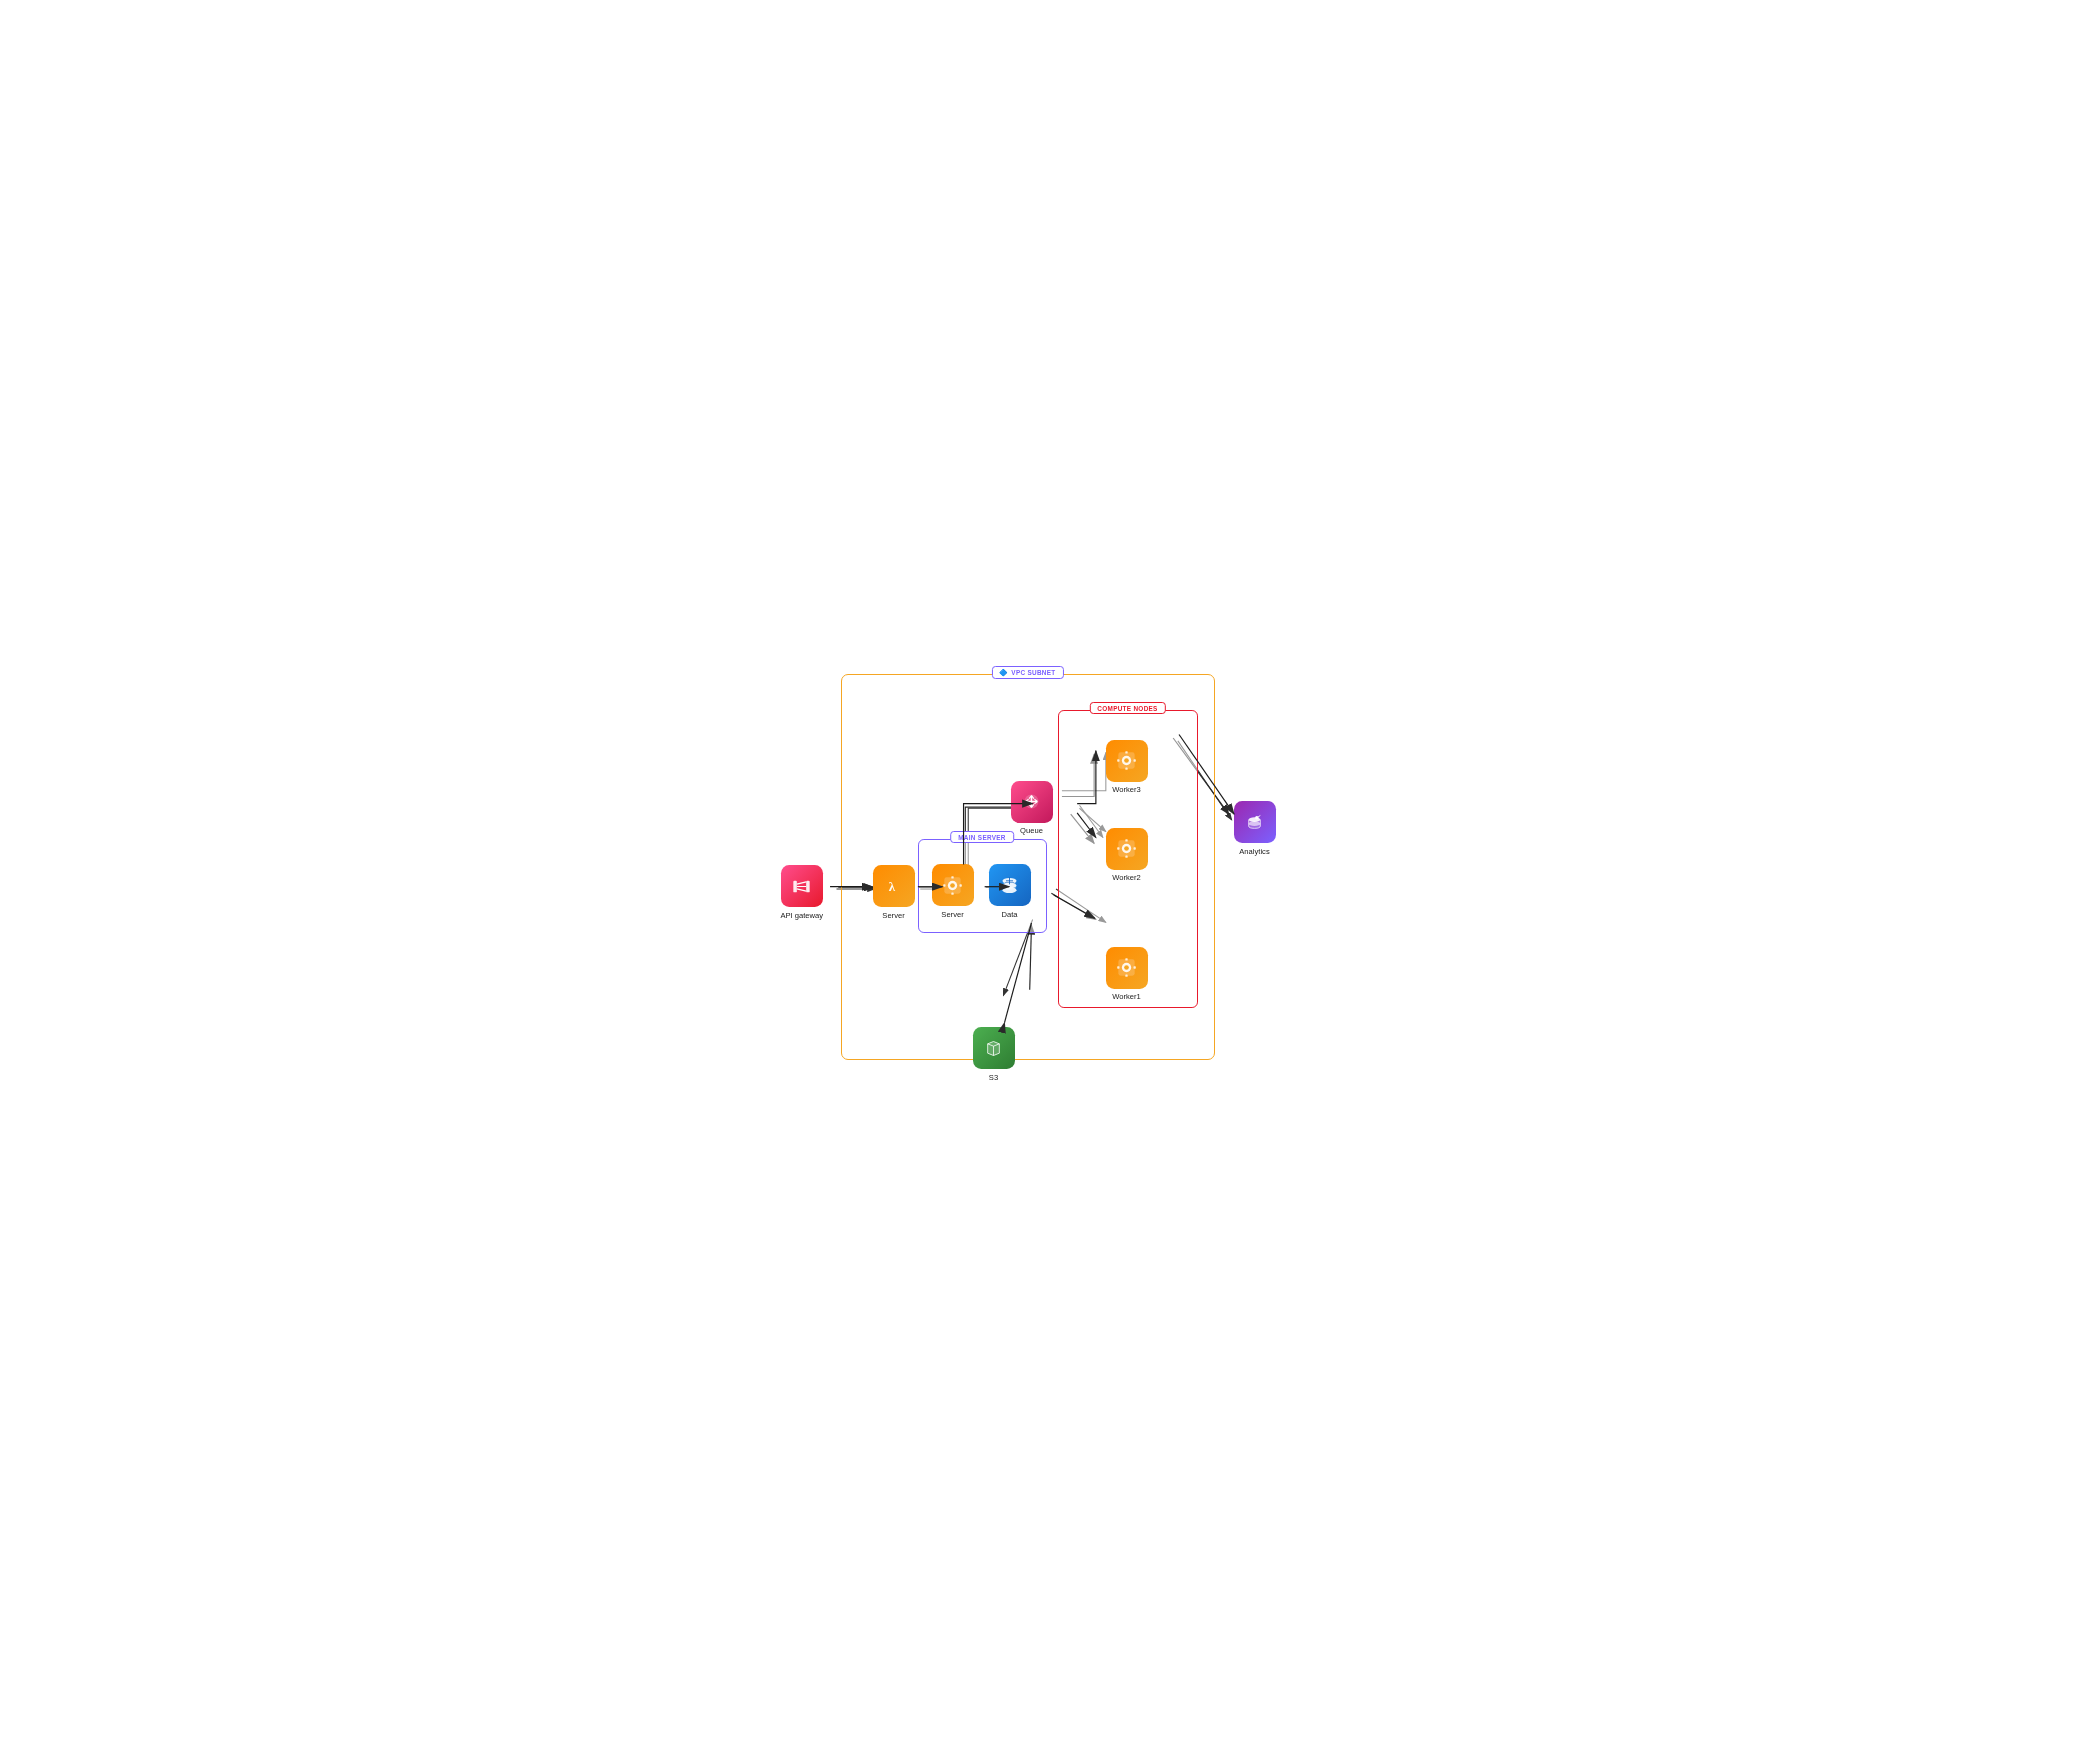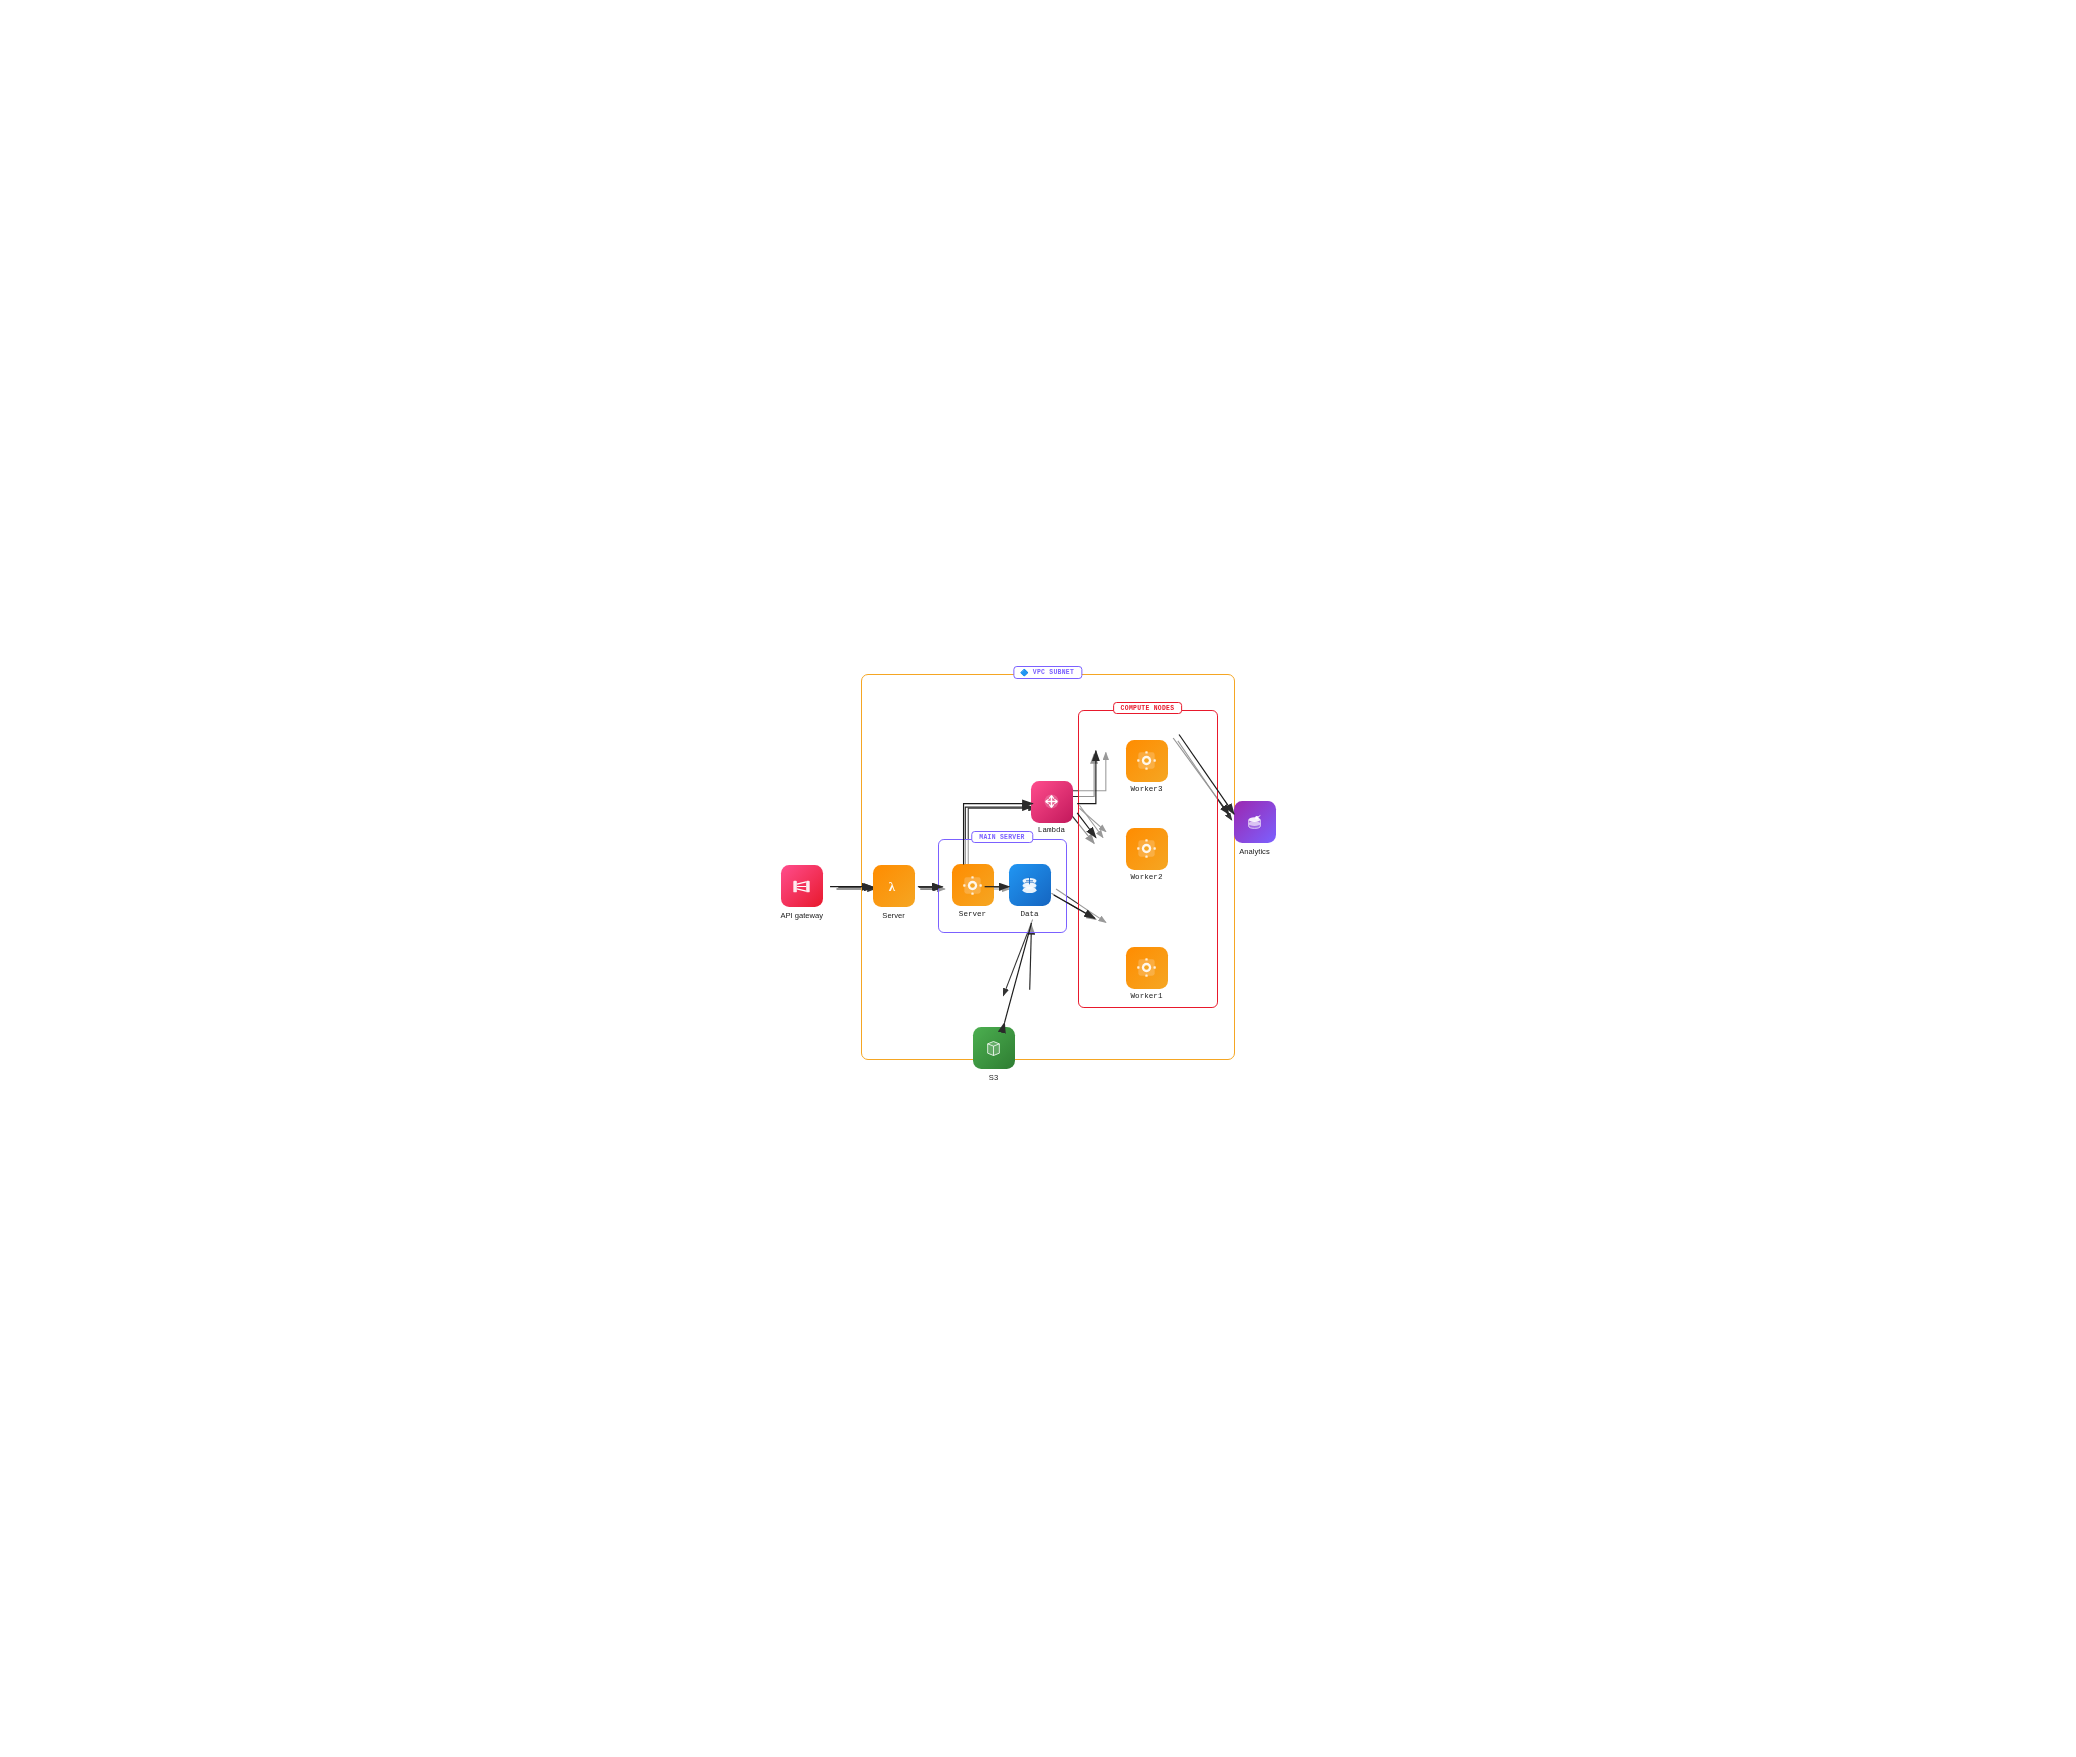--- a/index.html
+++ b/index.html
@@ -13,27 +13,26 @@
       padding: 23.4px;
     }
     .diagram-container {
       position: relative;
       width: 527px;
       height: 445px;
     }
     
     .vpc-outer {
       position: absolute;
-      left: 86px;
+      left: 66px;
       top: 17.6px;
       width: 374px;
       height: 386px;
       border: 1.5px solid #F5A623;
       border-radius: 7px;
-      font-family: Liberation Mono, monospace;
     }
     
     .vpc-label {
       position: absolute;
       top: -8.2px;
       left: 50%;
       transform: translateX(-50%);
       background: white;
       padding: 1.2px 7px;
       border: 1.2px solid #7B61FF;
@@ -308,21 +307,21 @@
         <svg width="21" height="21" viewBox="0 0 36 36" fill="none">
           <circle cx="18" cy="18" r="12" fill="rgba(255,255,255,0.2)"></circle>
           <line x1="18" y1="8" x2="18" y2="28" stroke="white" stroke-width="2.5"></line>
           <line x1="8" y1="18" x2="28" y2="18" stroke="white" stroke-width="2.5"></line>
           <path d="M18 8 L22 13 M18 8 L14 13" stroke="white" stroke-width="2" fill="none"></path>
           <path d="M18 28 L22 23 M18 28 L14 23" stroke="white" stroke-width="2" fill="none"></path>
           <path d="M8 18 L13 14 M8 18 L13 22" stroke="white" stroke-width="2" fill="none"></path>
           <path d="M28 18 L23 14 M28 18 L23 22" stroke="white" stroke-width="2" fill="none"></path>
         </svg>
       </div>
-      <span class="node-label">Lambda</span>
+      <span class="node-label">Queue</span>
     </div>
 
   </div>
 
   <div class="node" style="position:absolute;left:5.9px;top:209px;">
     <div class="node-icon bg-pink">
       <svg width="21" height="21" viewBox="0 0 36 36" fill="none">
         <rect x="4" y="8" width="6" height="20" rx="2" fill="rgba(255,255,255,0.9)"></rect>
         <rect x="26" y="8" width="6" height="20" rx="2" fill="rgba(255,255,255,0.9)"></rect>
         <path d="M10 14 L26 10 M10 18 L26 18 M10 22 L26 26" stroke="white" stroke-width="2"></path>

